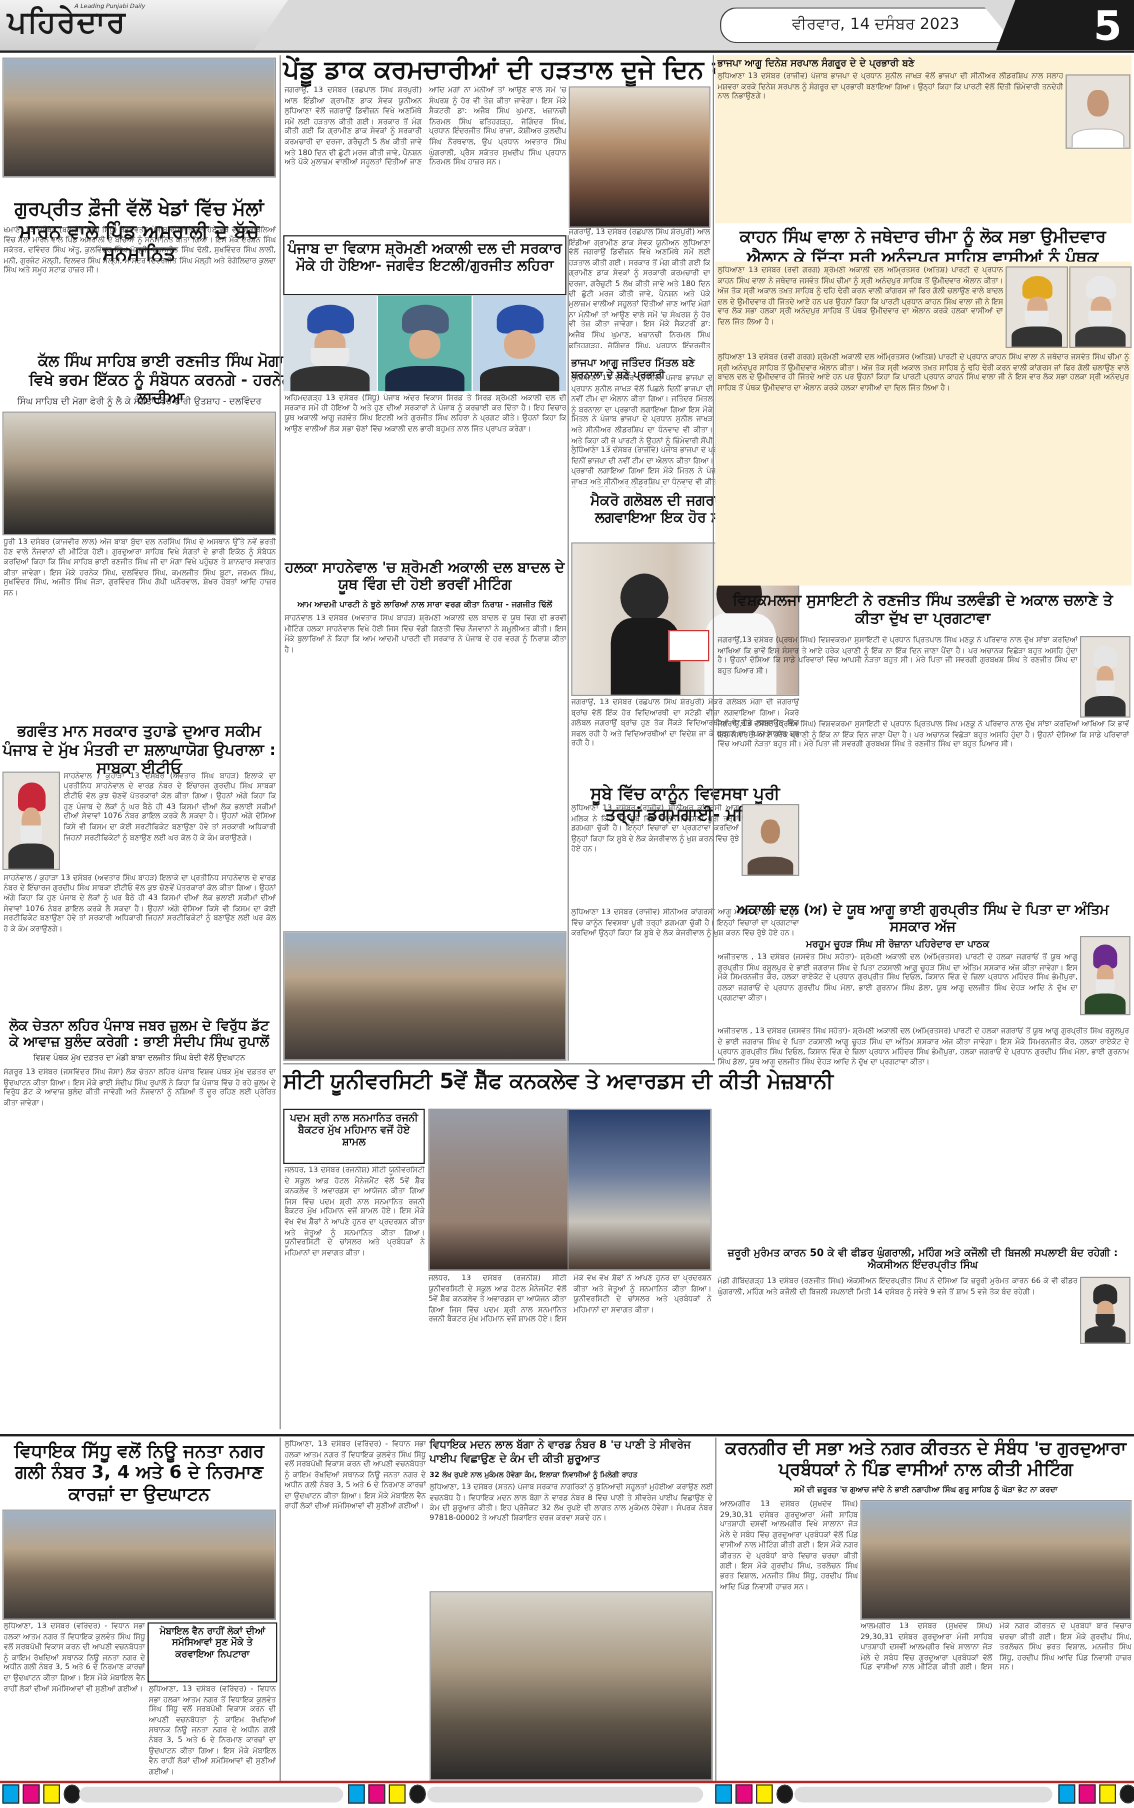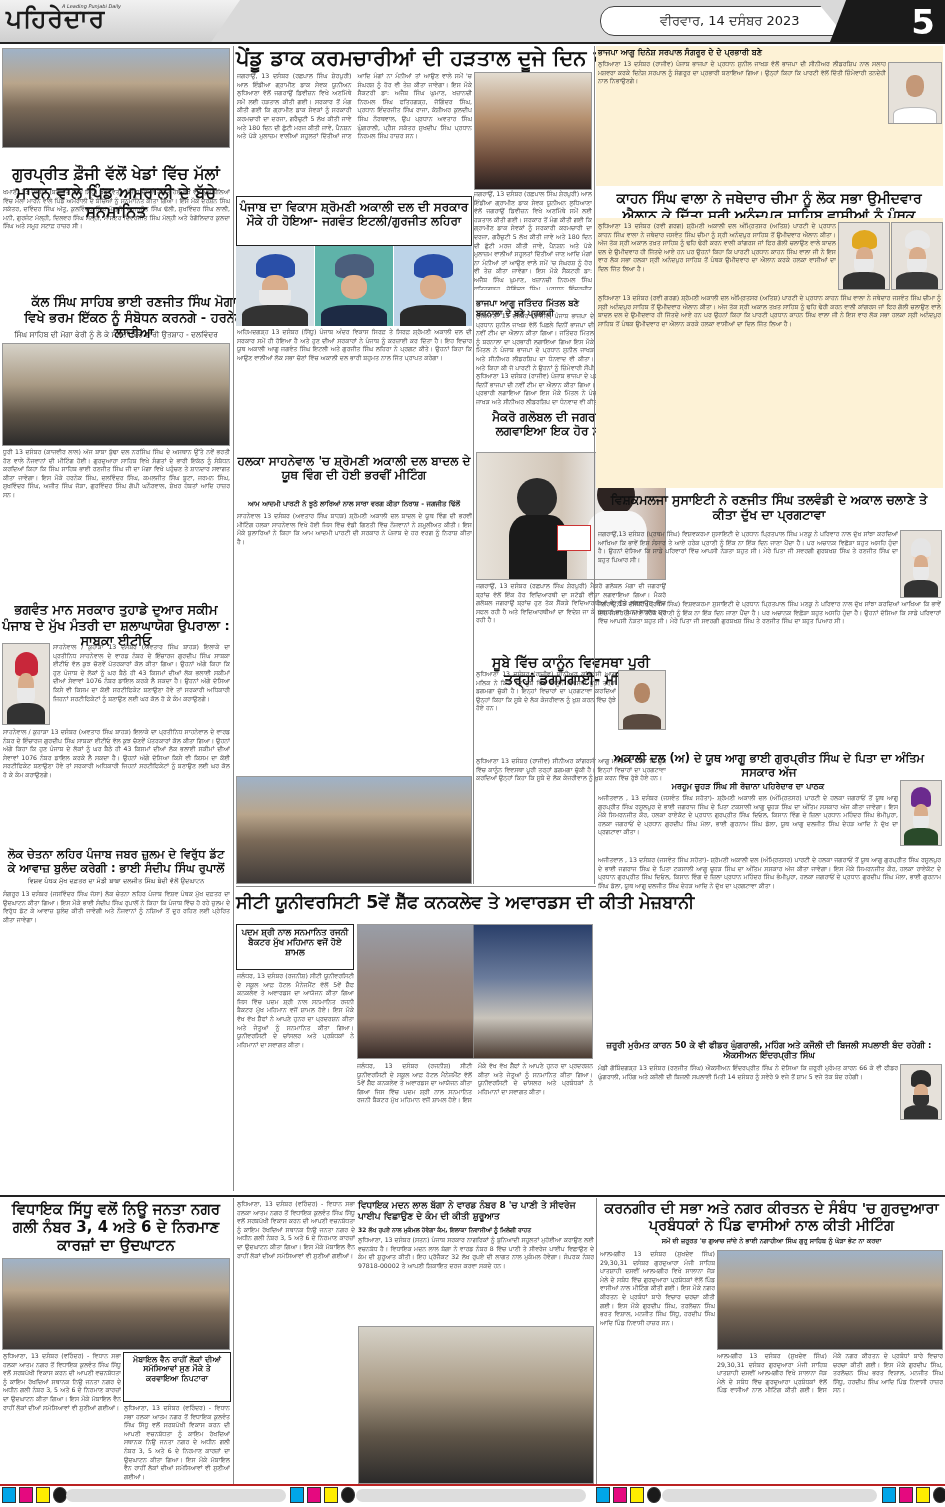--- a/index.html
+++ b/index.html
@@ -105,21 +105,21 @@
       <div class="shoulders" style="background:#1d2a44;"></div>
     </div>
   <div class="ph-portrait" style="position:absolute; left:158px; top:0; width:78px; height:80px; background:#bcd3e8;">
       <div class="turban-blue"></div>
       <div class="face"></div>
       <div class="shoulders" style="background:#2a2a2a;"></div>
     </div>
 </div>
 <div class="abs body-text" style="left:237px; top:328px; width:235px; height:135px;">ਅਹਿਮਦਗੜ੍ਹ 13 ਦਸੰਬਰ (ਸਿੱਧੂ) ਪੰਜਾਬ ਅੰਦਰ ਵਿਕਾਸ ਸਿਰਫ਼ ਤੇ ਸਿਰਫ਼ ਸ਼੍ਰੋਮਣੀ ਅਕਾਲੀ ਦਲ ਦੀ ਸਰਕਾਰ ਸਮੇਂ ਹੀ ਹੋਇਆ ਹੈ ਅਤੇ ਹੁਣ ਦੀਆਂ ਸਰਕਾਰਾਂ ਨੇ ਪੰਜਾਬ ਨੂੰ ਕਰਜ਼ਾਈ ਕਰ ਦਿੱਤਾ ਹੈ। ਇਹ ਵਿਚਾਰ ਯੂਥ ਅਕਾਲੀ ਆਗੂ ਜਗਵੰਤ ਸਿੰਘ ਇਟਲੀ ਅਤੇ ਗੁਰਜੀਤ ਸਿੰਘ ਲਹਿਰਾ ਨੇ ਪ੍ਰਗਟ ਕੀਤੇ। ਉਹਨਾਂ ਕਿਹਾ ਕਿ ਆਉਣ ਵਾਲੀਆਂ ਲੋਕ ਸਭਾ ਚੋਣਾਂ ਵਿੱਚ ਅਕਾਲੀ ਦਲ ਭਾਰੀ ਬਹੁਮਤ ਨਾਲ ਜਿੱਤ ਪ੍ਰਾਪਤ ਕਰੇਗਾ।</div>
 
-<div class="abs hl" style="left:236px; top:454px; width:236px; font-size:12px;text-align:center;">ਹਲਕਾ ਸਾਹਨੇਵਾਲ 'ਚ ਸ਼੍ਰੋਮਣੀ ਅਕਾਲੀ ਦਲ ਬਾਦਲ ਦੇ ਯੂਥ ਵਿੰਗ ਦੀ ਹੋਈ ਭਰਵੀਂ ਮੀਟਿੰਗ</div>
+<div class="abs hl" style="left:236px; top:466px; width:236px; font-size:12px;text-align:center;">ਹਲਕਾ ਸਾਹਨੇਵਾਲ 'ਚ ਸ਼੍ਰੋਮਣੀ ਅਕਾਲੀ ਦਲ ਬਾਦਲ ਦੇ ਯੂਥ ਵਿੰਗ ਦੀ ਹੋਈ ਭਰਵੀਂ ਮੀਟਿੰਗ</div>
 <div class="abs hl" style="left:236px; top:500px; width:236px; font-size:6.8px; font-weight:bold;">ਆਮ ਆਦਮੀ ਪਾਰਟੀ ਨੇ ਝੂਠੇ ਲਾਰਿਆਂ ਨਾਲ ਸਾਰਾ ਵਰਗ ਕੀਤਾ ਨਿਰਾਸ਼ - ਜਗਜੀਤ ਢਿੱਲੋਂ</div>
 <div class="abs body-text" style="left:237px; top:512px; width:235px; height:262px;">ਸਾਹਨੇਵਾਲ 13 ਦਸੰਬਰ (ਅਵਤਾਰ ਸਿੰਘ ਬਾਹੜ) ਸ਼੍ਰੋਮਣੀ ਅਕਾਲੀ ਦਲ ਬਾਦਲ ਦੇ ਯੂਥ ਵਿੰਗ ਦੀ ਭਰਵੀਂ ਮੀਟਿੰਗ ਹਲਕਾ ਸਾਹਨੇਵਾਲ ਵਿਖੇ ਹੋਈ ਜਿਸ ਵਿੱਚ ਵੱਡੀ ਗਿਣਤੀ ਵਿੱਚ ਨੌਜਵਾਨਾਂ ਨੇ ਸ਼ਮੂਲੀਅਤ ਕੀਤੀ। ਇਸ ਮੌਕੇ ਬੁਲਾਰਿਆਂ ਨੇ ਕਿਹਾ ਕਿ ਆਮ ਆਦਮੀ ਪਾਰਟੀ ਦੀ ਸਰਕਾਰ ਨੇ ਪੰਜਾਬ ਦੇ ਹਰ ਵਰਗ ਨੂੰ ਨਿਰਾਸ਼ ਕੀਤਾ ਹੈ।</div>
 <div class="photo ph-crowd" style="left:236px; top:776px; width:236px; height:108px;"></div>
 
 <div class="col-rule" style="left:473px; top:196px; height:688px;"></div>
 
 <div class="abs hl" style="left:476px; top:298px; width:118px; font-size:8.5px; text-align:left;">ਭਾਜਪਾ ਆਗੂ ਜਤਿੰਦਰ ਮਿੱਤਲ ਬਣੇ ਬਰਨਾਲਾ ਦੇ ਬਣੇ ਪ੍ਰਭਾਰੀ</div>
 <div class="abs body-text" style="left:476px; top:312px; width:118px; height:60px;">ਲੁਧਿਆਣਾ 13 ਦਸੰਬਰ (ਰਾਜੀਵ) ਪੰਜਾਬ ਭਾਜਪਾ ਦੇ ਪ੍ਰਧਾਨ ਸੁਨੀਲ ਜਾਖੜ ਵੱਲੋਂ ਪਿਛਲੇ ਦਿਨੀਂ ਭਾਜਪਾ ਦੀ ਨਵੀਂ ਟੀਮ ਦਾ ਐਲਾਨ ਕੀਤਾ ਗਿਆ। ਜਤਿੰਦਰ ਮਿੱਤਲ ਨੂੰ ਬਰਨਾਲਾ ਦਾ ਪ੍ਰਭਾਰੀ ਲਗਾਇਆ ਗਿਆ ਇਸ ਮੌਕੇ ਮਿੱਤਲ ਨੇ ਪੰਜਾਬ ਭਾਜਪਾ ਦੇ ਪ੍ਰਧਾਨ ਸੁਨੀਲ ਜਾਖੜ ਅਤੇ ਸੀਨੀਅਰ ਲੀਡਰਸ਼ਿਪ ਦਾ ਧੰਨਵਾਦ ਵੀ ਕੀਤਾ। ਅਤੇ ਕਿਹਾ ਕੀ ਜੋ ਪਾਰਟੀ ਨੇ ਉਹਨਾਂ ਨੂੰ ਜ਼ਿੰਮੇਵਾਰੀ ਸੌਂਪੀ ਹੈ ਉਸ ਨੂੰ ਤਨਦੇਹੀ ਨਾਲ ਨਿਭਾਉਣ ਗਏ।</div>
 <div class="photo ph-portrait" style="left:596px; top:312px; width:70px; height:70px;">
     <div class="face" style="top:22%;height:38%;background:#b98a67;"></div>

